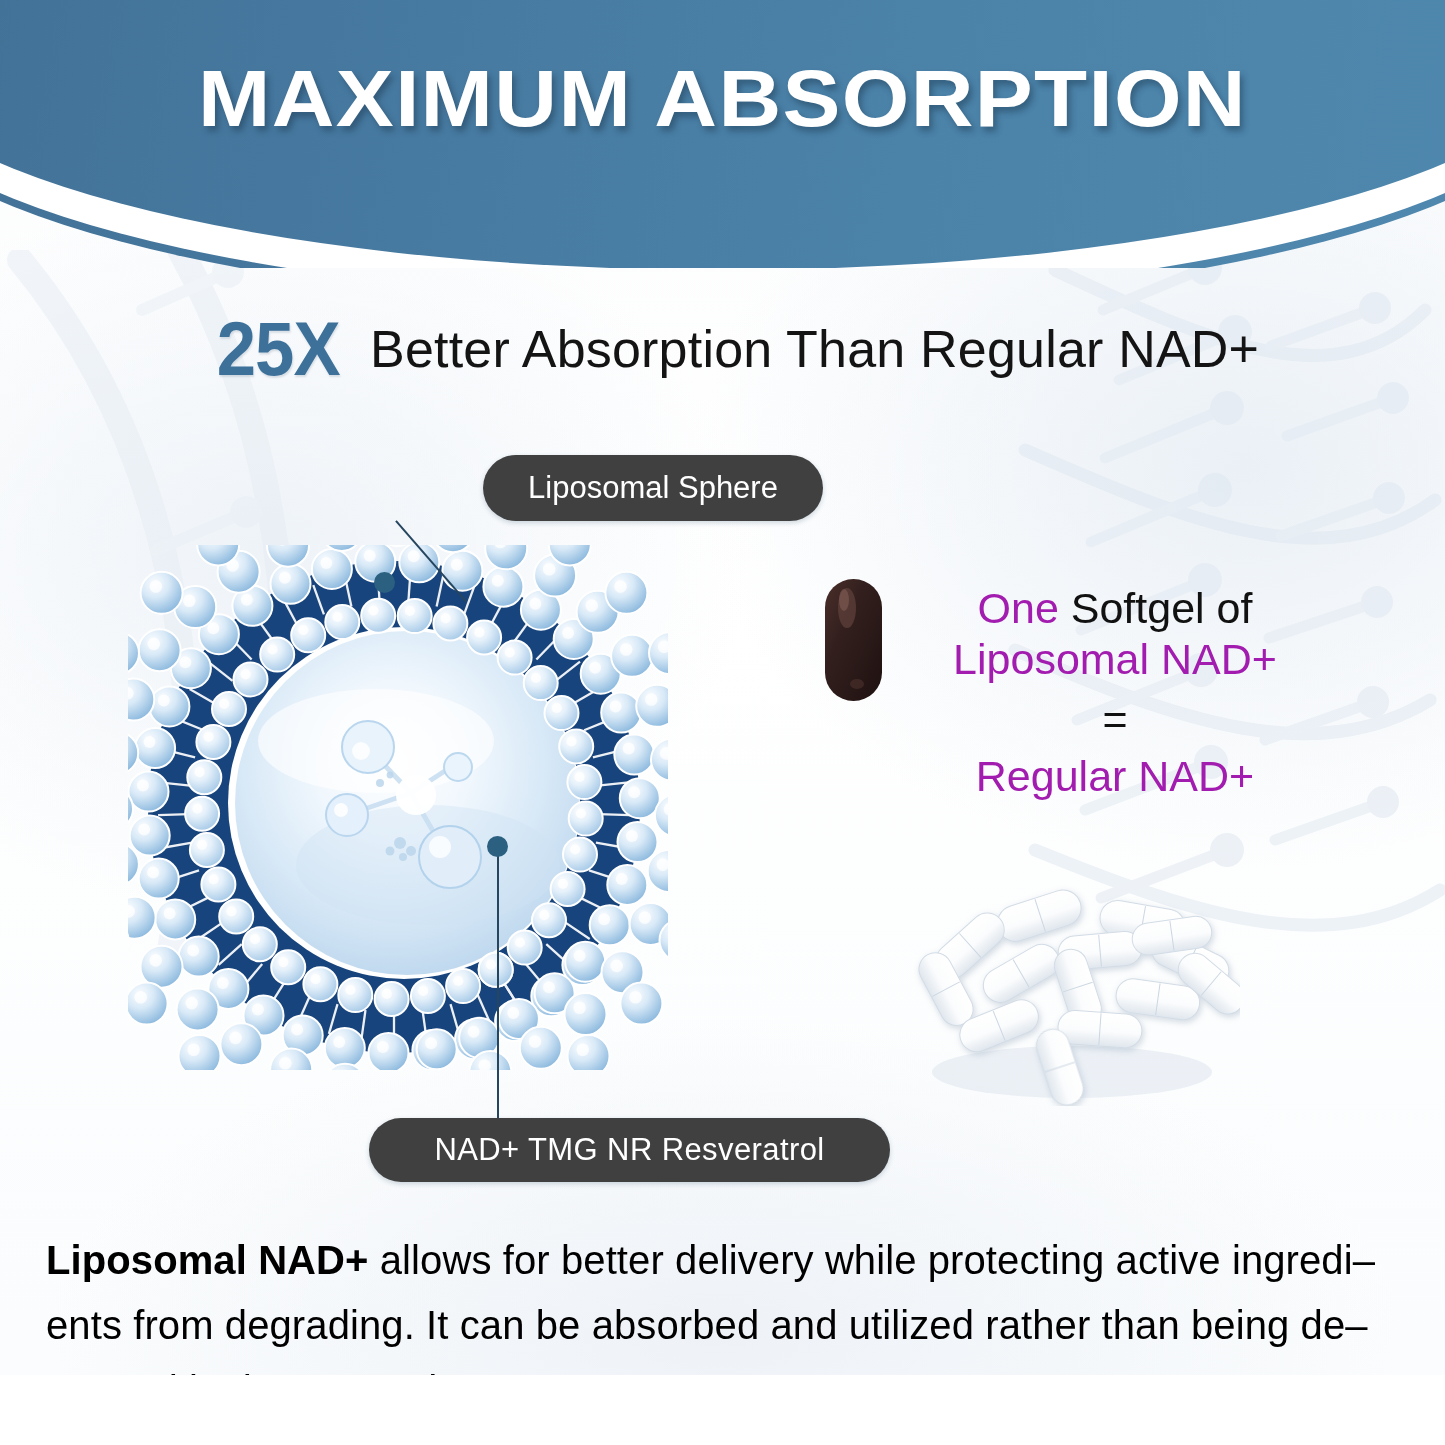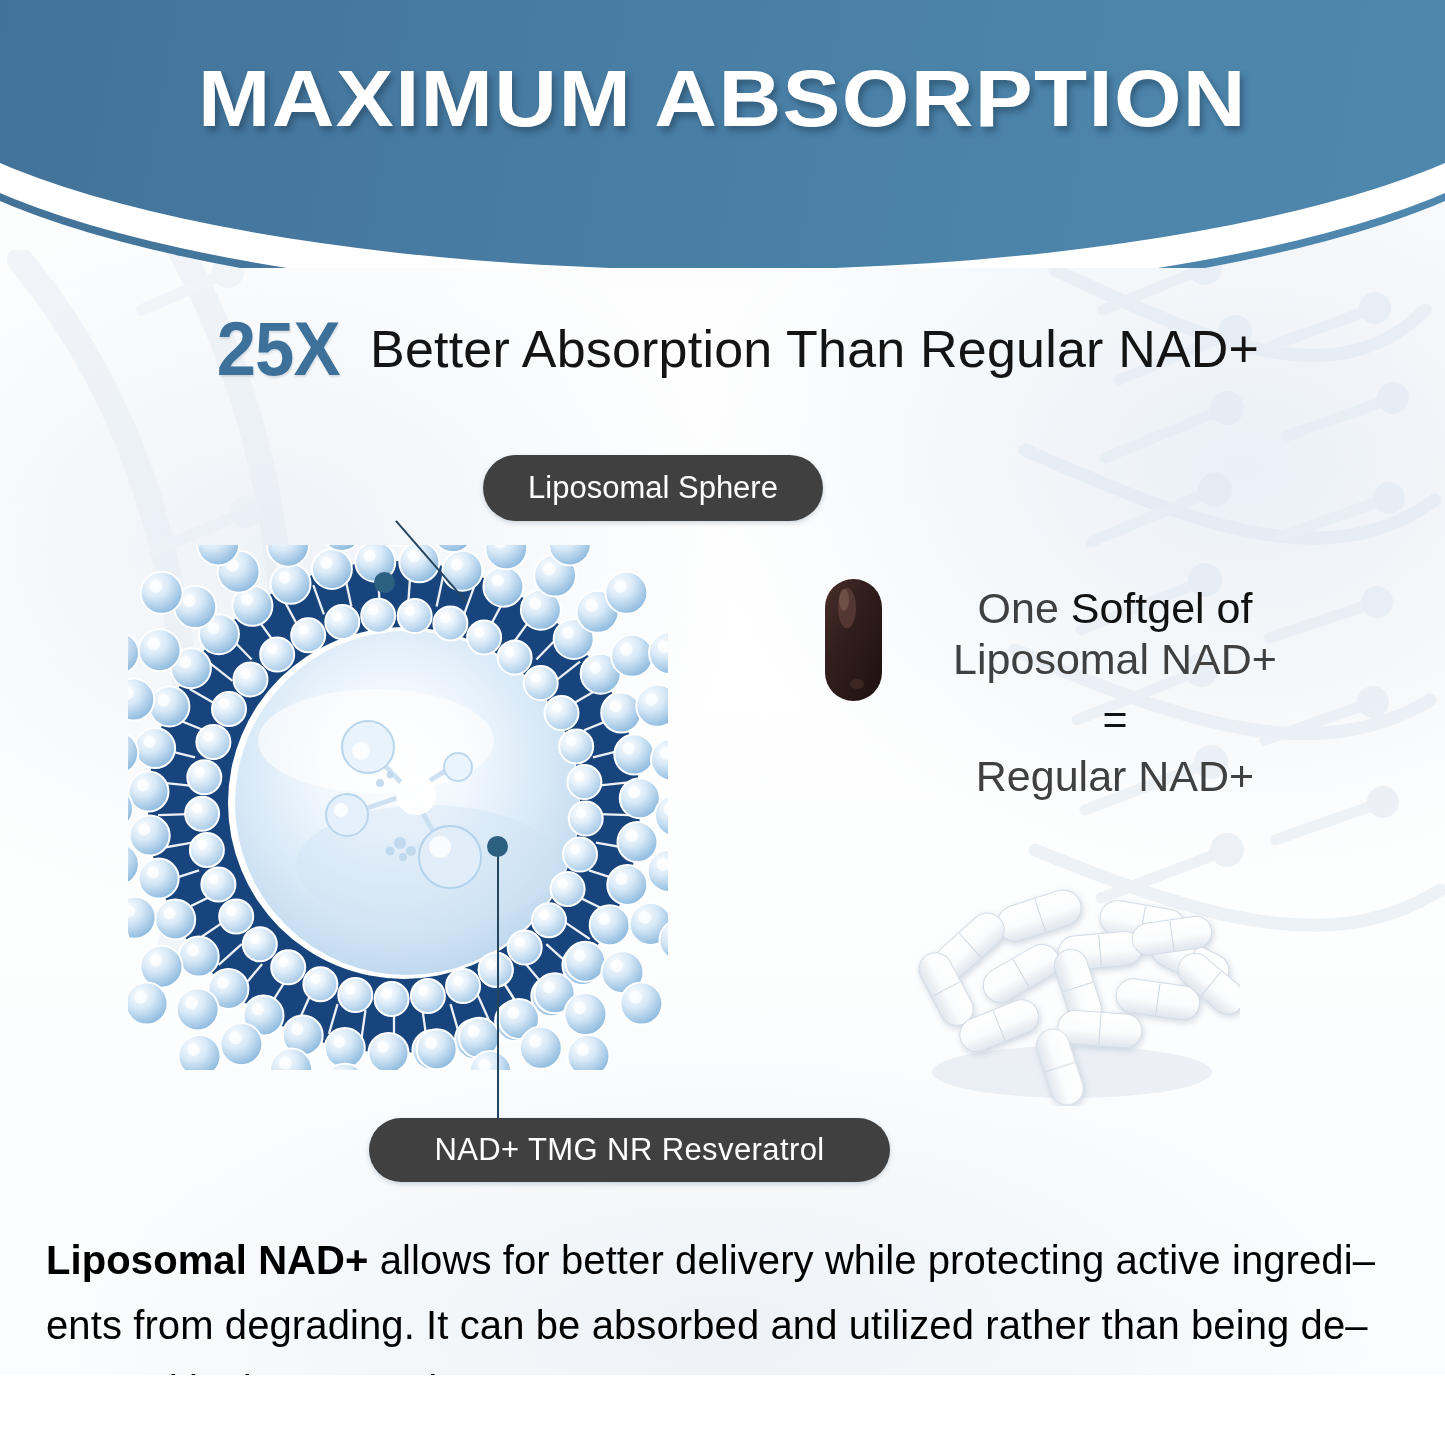--- a/index.html
+++ b/index.html
@@ -75,21 +75,21 @@
   .liposome{position:absolute;left:128px;top:545px;width:540px;height:525px;z-index:5;}
   .liposome svg{display:block;}
 
   
   .softgel{position:absolute;left:824px;top:578px;width:59px;height:124px;z-index:7;}
   .softgel svg{display:block;}
 
   .cmp{position:absolute;left:880px;top:583px;width:470px;z-index:7;
     text-align:center;line-height:1.19;font-size:43px;white-space:nowrap;}
   .cmp .l{display:block;}
-  .cmp .bl{color:#404040;}
+  .cmp .bl{color:#a21caf;}
   .cmp .bk{color:#111111;margin-top:48px;}
   .cmp .eq{display:block;color:#111111;font-size:43px;margin:9px 0 6px;}
 
   .capsules{position:absolute;left:900px;top:876px;width:340px;height:230px;z-index:6;}
   .capsules svg{display:block;}
 
   
   .para{position:absolute;left:46px;top:1228px;width:1356px;z-index:7;
     color:#000000;font-size:40px;line-height:1.62;letter-spacing:.1px;}
   .para b{font-weight:700;}

